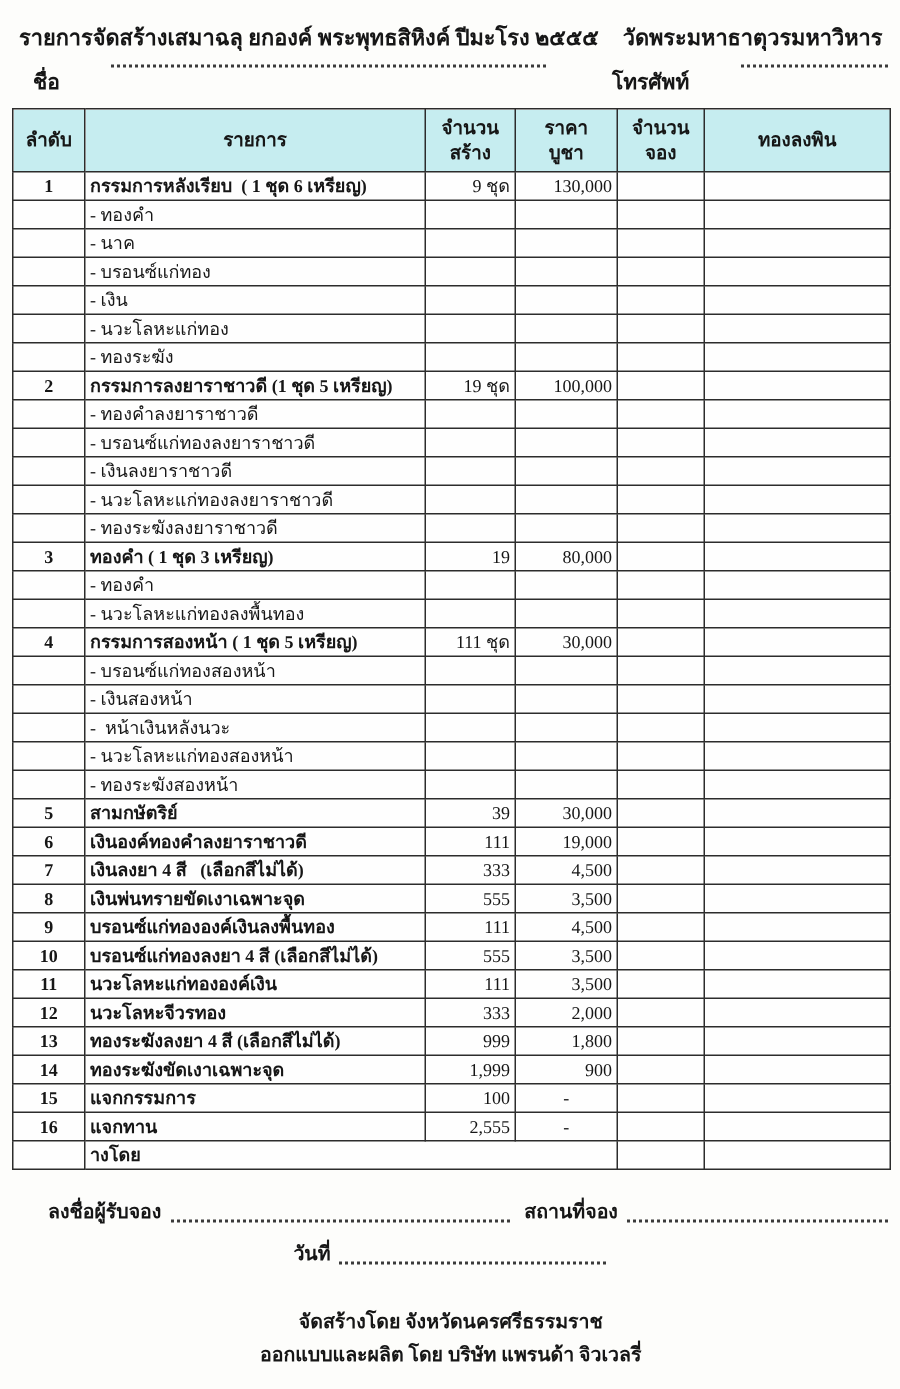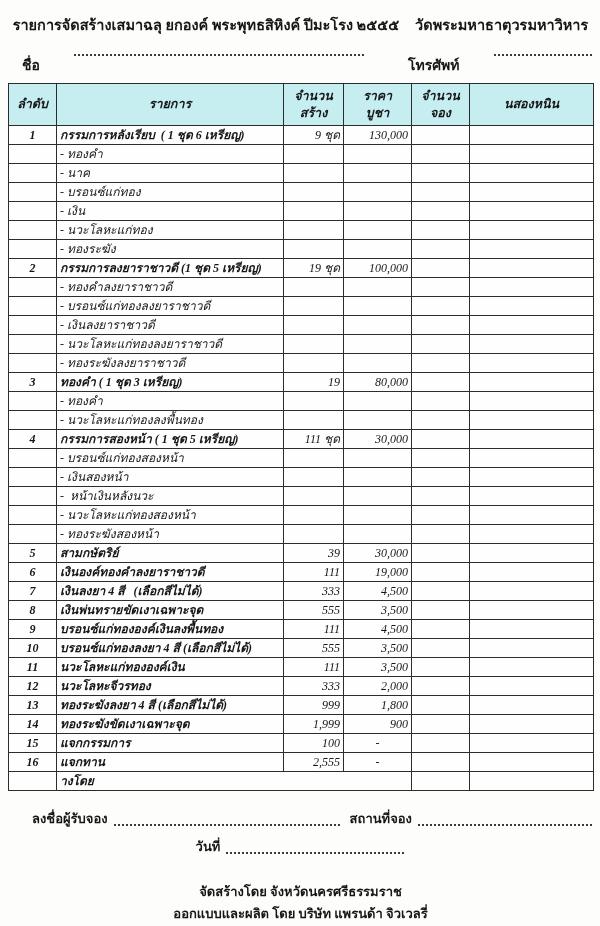--- a/index.html
+++ b/index.html
@@ -10,21 +10,21 @@
     color: #161616;
     font-family: "Liberation Serif", "DejaVu Serif", serif;
     overflow: hidden;
   }
   .page { padding: 10px 7px 0 8px; }
 
   .title-line {
     text-align: center;
     font-weight: bold;
     font-size: 14.5px;
-    margin: 3px 0 18px 0;
+    margin: 3px 0 7px 0;
     white-space: nowrap;
   }
   .title-line .gap { display: inline-block; width: 16px; }
 
   .fill-row {
     display: flex;
     align-items: flex-start;
     font-weight: bold;
     font-size: 14px;
     margin: 0 0 7px 14px;
@@ -35,21 +35,20 @@
     border-bottom: 2px dotted #3a3a3a;
     height: 1px;
     margin: 0 4px 3px 6px;
   }
   .dots.grow { flex: 1; margin-right: 1px; }
 
   table.main {
     border-collapse: collapse;
     width: 585px;
     table-layout: fixed;
-    font-style: italic;
   }
   table.main th, table.main td {
     border: 1px solid #2c2c2c;
     font-size: 12px;
     overflow: hidden;
   }
   table.main thead th {
     background: #c6edf0;
     font-weight: bold;
     font-size: 12.5px;
@@ -128,21 +127,21 @@
         <th><span>รายการ</span></th>
         <th>
           <div>จำนวน</div>
           <div>สร้าง</div>
         </th>
         <th>
           <div>ราคา</div>
           <div>บูชา</div>
         </th>
         <th><span>จำนวนจอง</span></th>
-        <th><span>นสองหนิน</span></th>
+        <th><span>ทองลงพิน</span></th>
       </tr>
     </thead>
     <tbody id="table-body">
         <tr>
           <td class="cell-no">1</td>
           <td class="cell-item main-item">กรรมการหลังเรียบ  ( 1 ชุด 6 เหรียญ)</td>
           <td class="cell-qty">9 ชุด</td>
           <td class="cell-price">130,000</td>
           <td class="cell-reserved"></td>
           <td class="cell-amount"></td>

